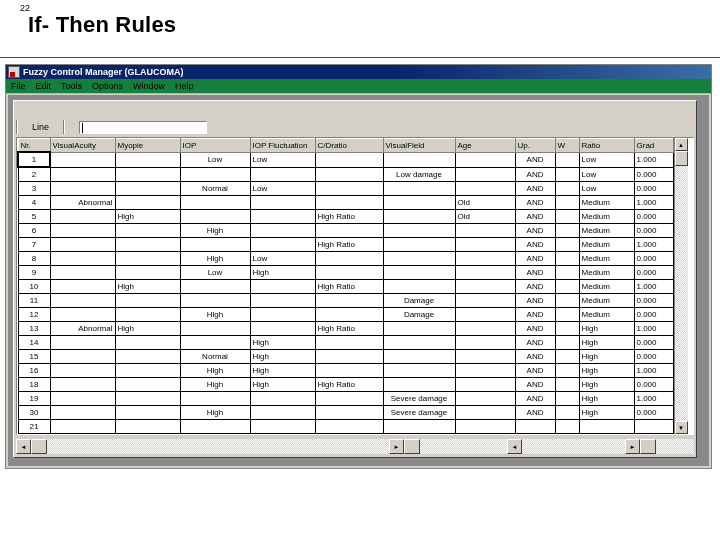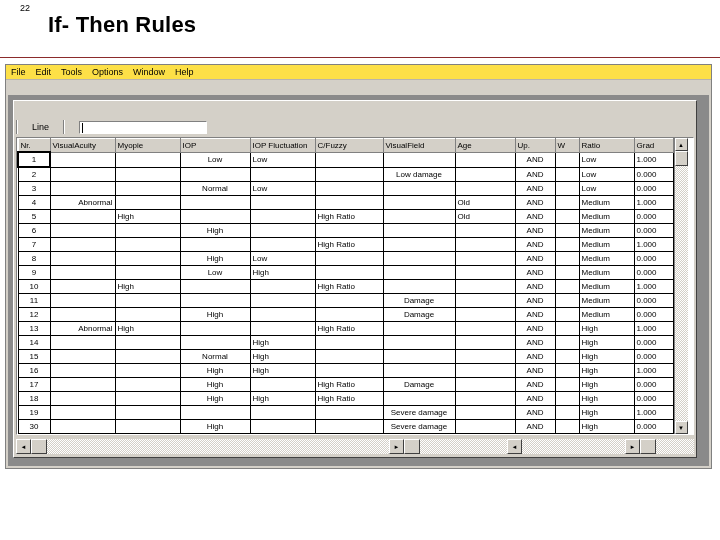--- a/index.html
+++ b/index.html
@@ -7,21 +7,21 @@
     width:720px;height:540px;background:#ffffff;overflow:hidden;
     font-family:"Liberation Sans",sans-serif;
   }
   .slide{position:relative;width:720px;height:540px;}
 
   
   .slide-number{
     position:absolute;left:7px;top:3px;font-size:9px;color:#000;margin-left:13px;
   }
   .slide-title{
-    position:absolute;left:48px;top:12px;
+    position:absolute;left:28px;top:12px;
     font-size:22px;font-weight:bold;color:#000;letter-spacing:.2px;
   }
   .title-rule{
     position:absolute;left:0;top:57px;width:720px;height:1px;
     background:#8b2b2b;
   }
 
   
   .app-window{
     position:absolute;left:5px;top:64px;width:707px;height:405px;
@@ -40,21 +40,21 @@
   }
   .app-icon:after{
     content:"";position:absolute;left:1px;bottom:0px;width:5px;height:5px;
     background:#c00000;
   }
   .app-title-text{
     color:#fff;font-size:9px;font-weight:bold;white-space:nowrap;
     line-height:11px;
   }
   .app-menubar{
-    height:14px;background:#fde047;display:flex;align-items:center;
+    height:14px;background:#15803d;display:flex;align-items:center;
     padding-left:5px;gap:10px;border-bottom:1px solid #b8b4ac;
   }
   .menu-item{
     font-size:9px;color:#000;white-space:nowrap;cursor:default;
   }
   .app-client{
     position:absolute;left:2px;top:30px;right:2px;bottom:2px;
     background:#8a8a8a;
   }
 
@@ -206,20 +206,24 @@
 <body>
 
 <div class="slide">
 
   <div class="slide-number">22</div>
   <div class="slide-title">If- Then Rules</div>
   <div class="title-rule"></div>
 
   <div class="app-window">
 
+    <div class="app-titlebar">
+      <div class="app-icon"></div>
+      <div class="app-title-text">Fuzzy Control Manager (GLAUCOMA)</div>
+    </div>
 
     <div class="app-menubar">
       <div class="menu-item">File</div>
       <div class="menu-item">Edit</div>
       <div class="menu-item">Tools</div>
       <div class="menu-item">Options</div>
       <div class="menu-item">Window</div>
       <div class="menu-item">Help</div>
     </div>
 
@@ -266,21 +270,21 @@
                 <col style="width:55px">
                 <col style="width:39px">
             </colgroup>
             <thead>
               <tr>
                 <th>Nr.</th>
                 <th>VisualAcuity</th>
                 <th>Myopie</th>
                 <th>IOP</th>
                 <th>IOP Fluctuation</th>
-                <th>C/Fuzzy</th>
+                <th>C/Dratio</th>
                 <th>VisualField</th>
                 <th>Age</th>
                 <th>Up.</th>
                 <th>W</th>
                 <th>Ratio</th>
                 <th>Grad</th>
               </tr>
             </thead>
             <tbody id="grid-body">
                 <tr class="sel">
@@ -501,34 +505,20 @@
                   <td class="c-fl">High</td>
                   <td class="c-cd"></td>
                   <td class="c-vf"></td>
                   <td class="c-age"></td>
                   <td class="c-up">AND</td>
                   <td class="c-w"></td>
                   <td class="c-risk">High</td>
                   <td class="c-grad">1.000</td>
                 </tr>
                 <tr>
-                  <td class="c-nr">17</td>
-                  <td class="c-va"></td>
-                  <td class="c-my"></td>
-                  <td class="c-iop">High</td>
-                  <td class="c-fl"></td>
-                  <td class="c-cd">High Ratio</td>
-                  <td class="c-vf">Damage</td>
-                  <td class="c-age"></td>
-                  <td class="c-up">AND</td>
-                  <td class="c-w"></td>
-                  <td class="c-risk">High</td>
-                  <td class="c-grad">0.000</td>
-                </tr>
-                <tr>
                   <td class="c-nr">18</td>
                   <td class="c-va"></td>
                   <td class="c-my"></td>
                   <td class="c-iop">High</td>
                   <td class="c-fl">High</td>
                   <td class="c-cd">High Ratio</td>
                   <td class="c-vf"></td>
                   <td class="c-age"></td>
                   <td class="c-up">AND</td>
                   <td class="c-w"></td>

